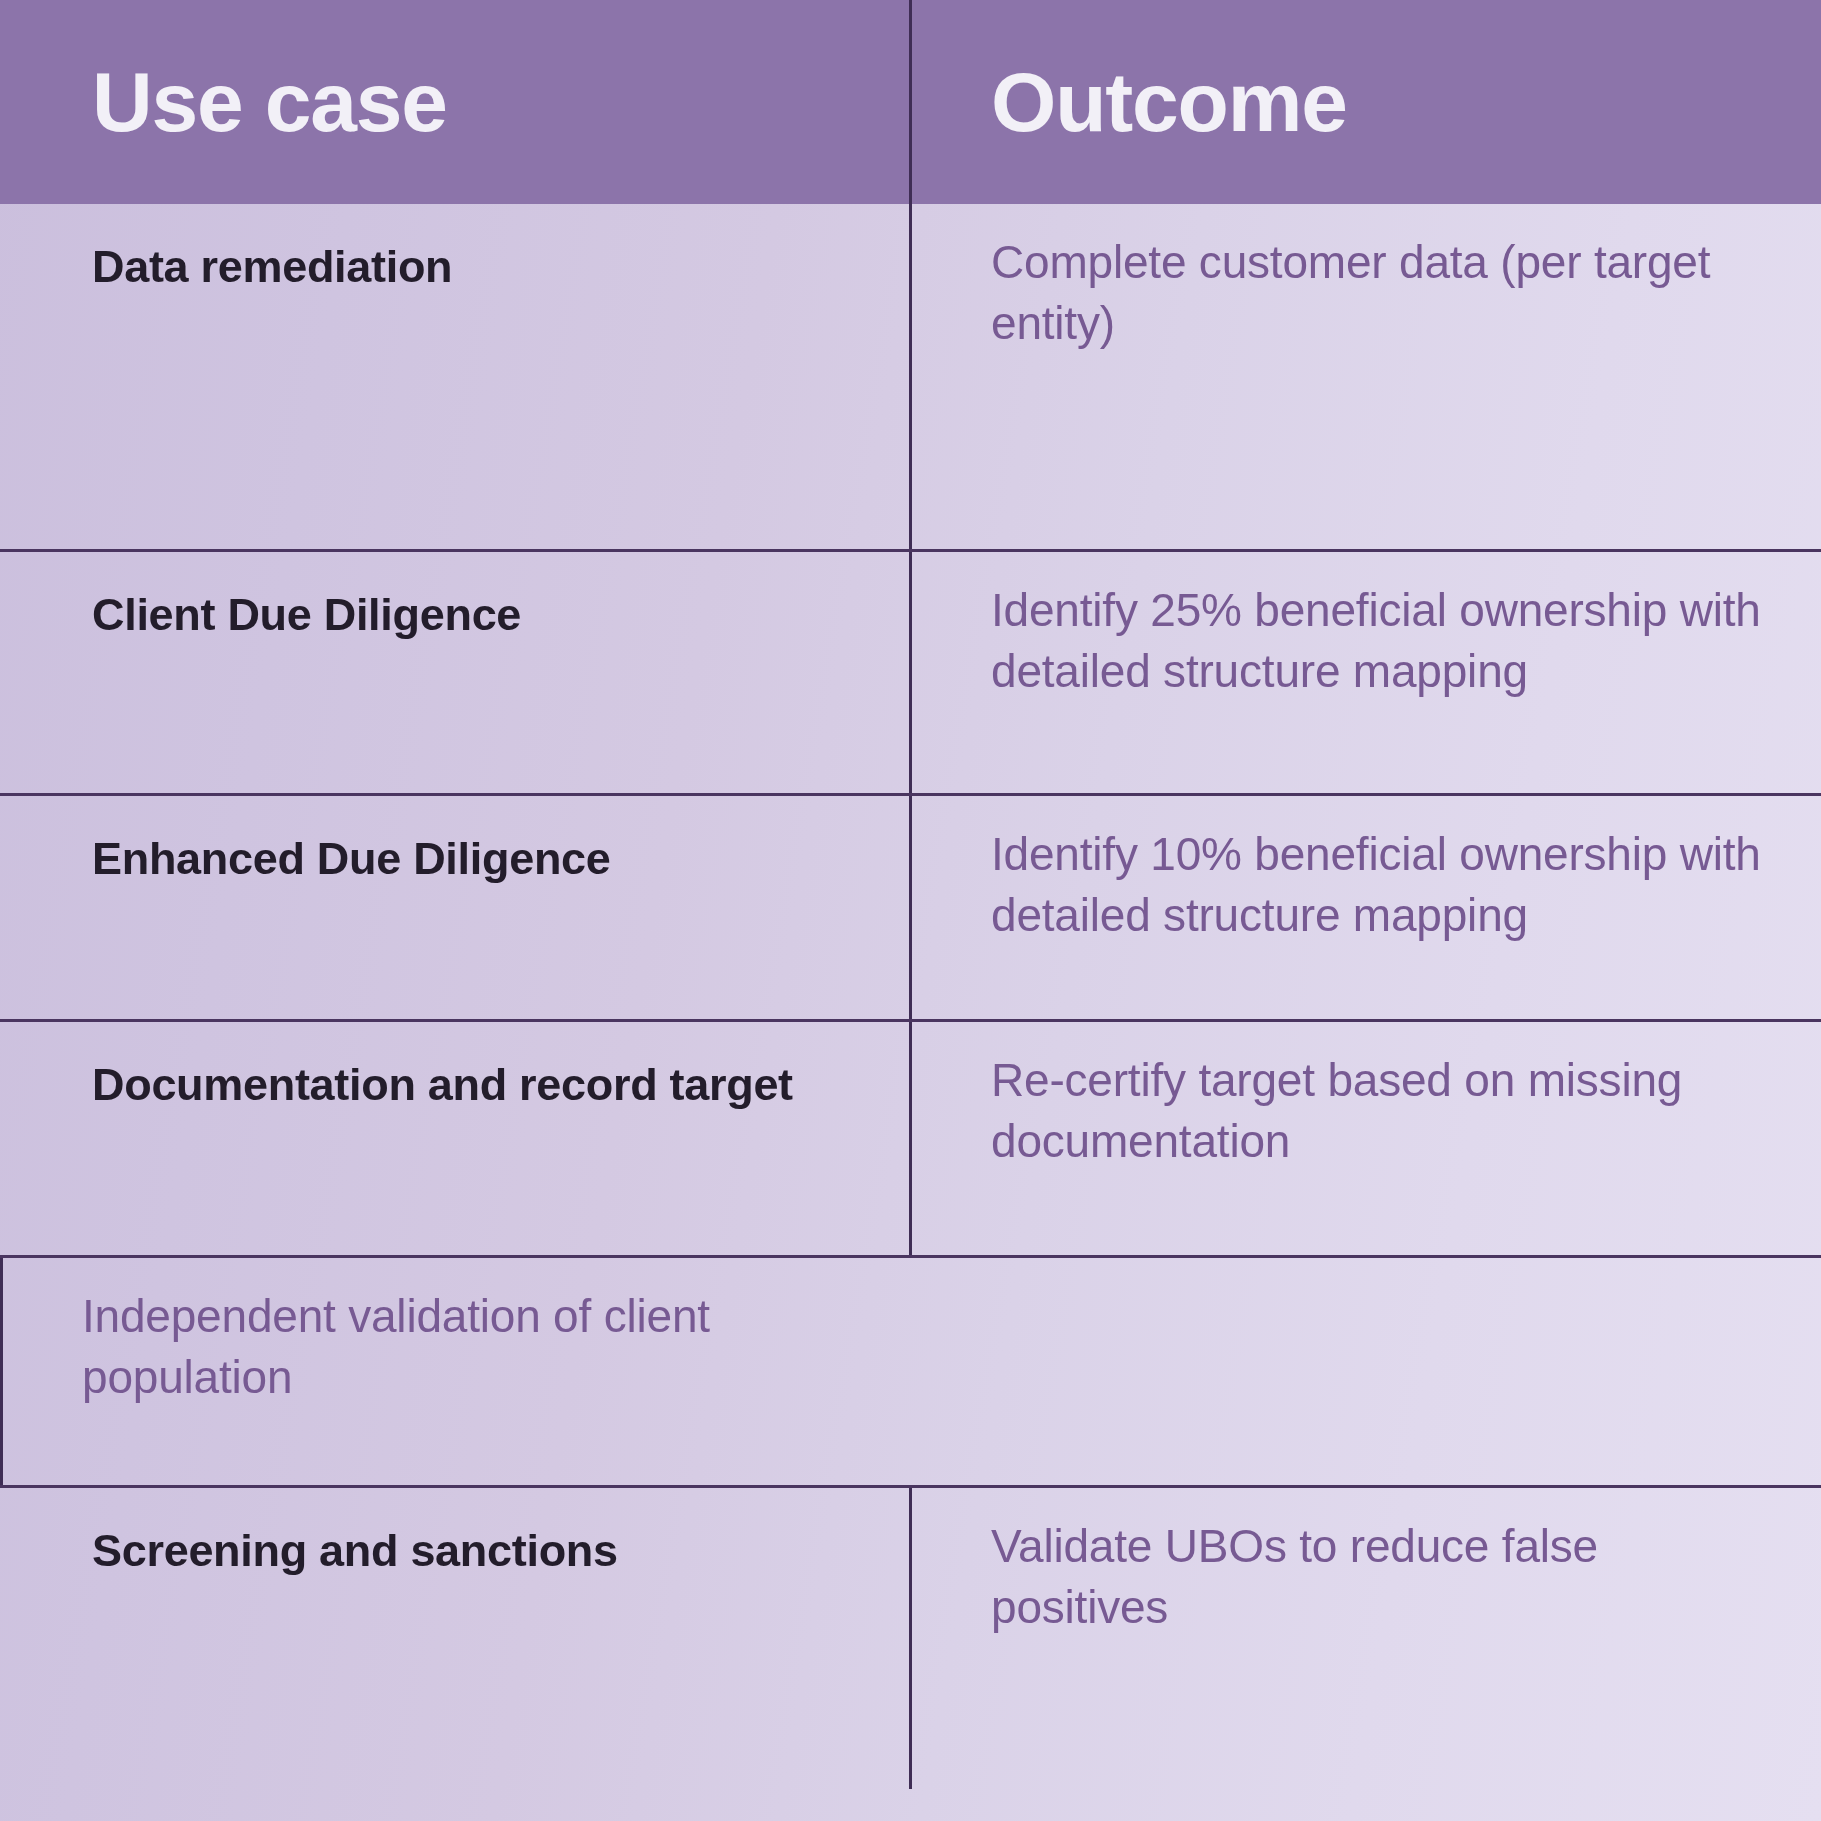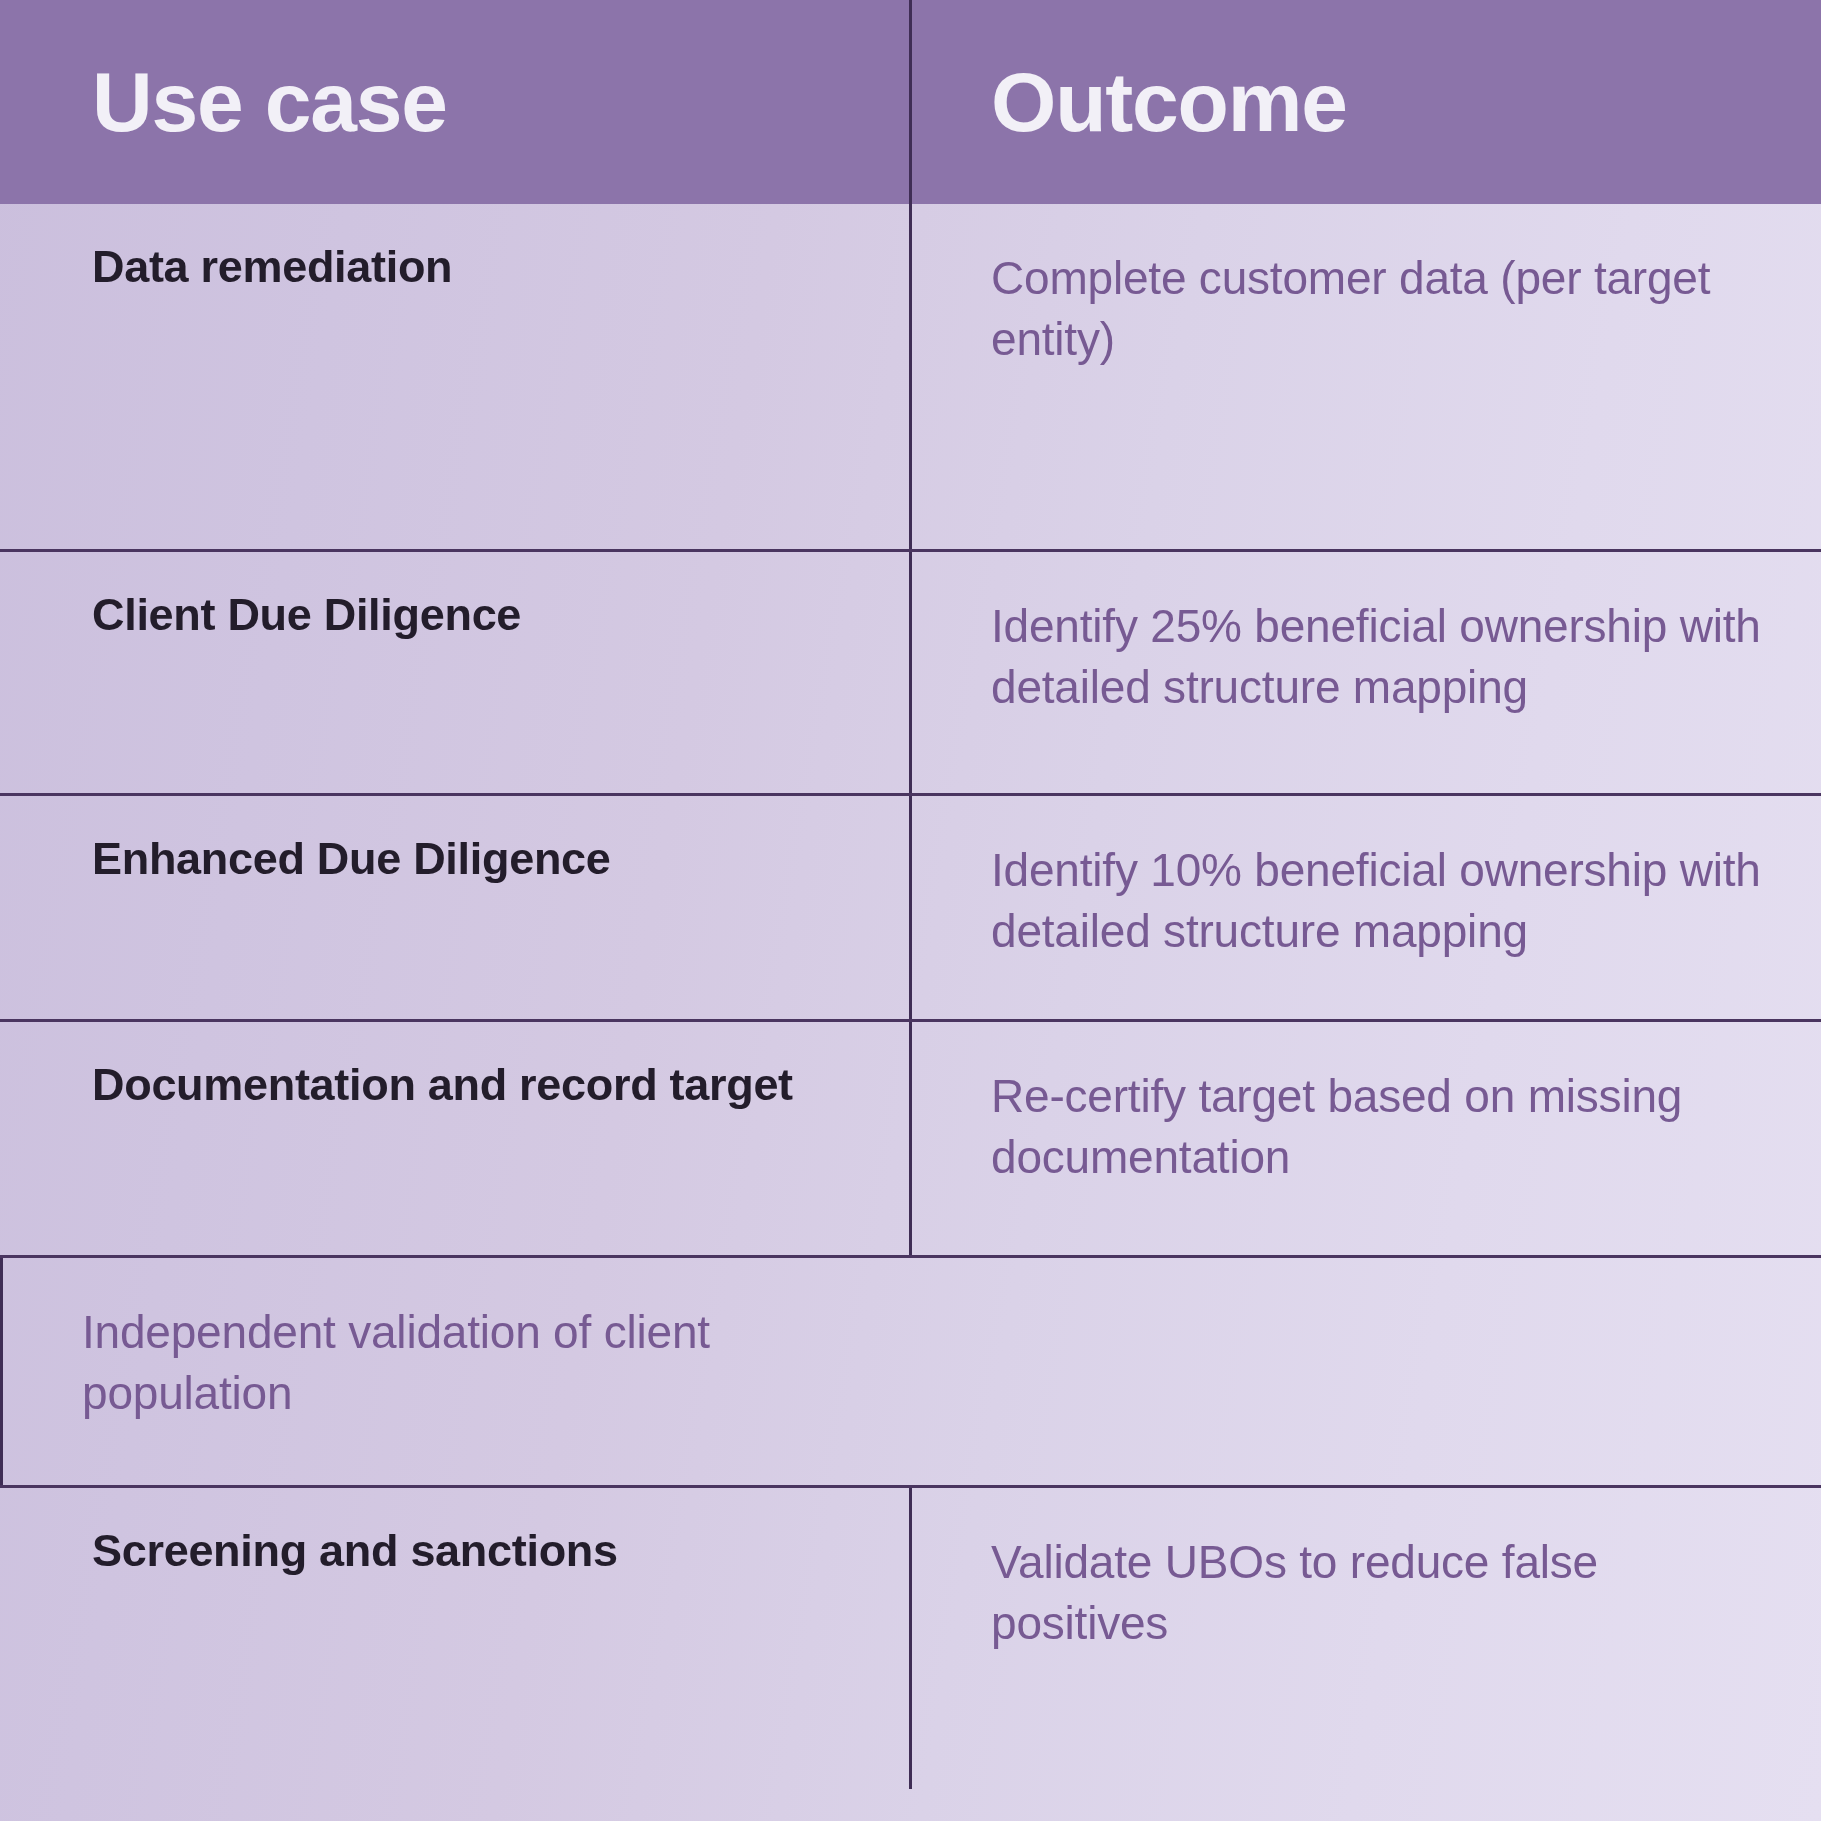--- a/index.html
+++ b/index.html
@@ -92,21 +92,21 @@
     width: 909px;
     padding: 32px 40px 24px 92px;
     color: #231d2b;
     font-size: 45px;
     font-weight: 700;
     line-height: 1.38;
     letter-spacing: -0.3px;
   }
   .cell-outcome {
     width: 912px;
-    padding: 44px 48px 24px 79px;
+    padding: 28px 48px 24px 79px;
     border-left: 3px solid #3f2d55;
     color: #775a93;
     font-size: 46px;
     font-weight: 400;
     line-height: 1.33;
     letter-spacing: -0.2px;
   }
 
   
   .row-h-0 { height: 348px; }

